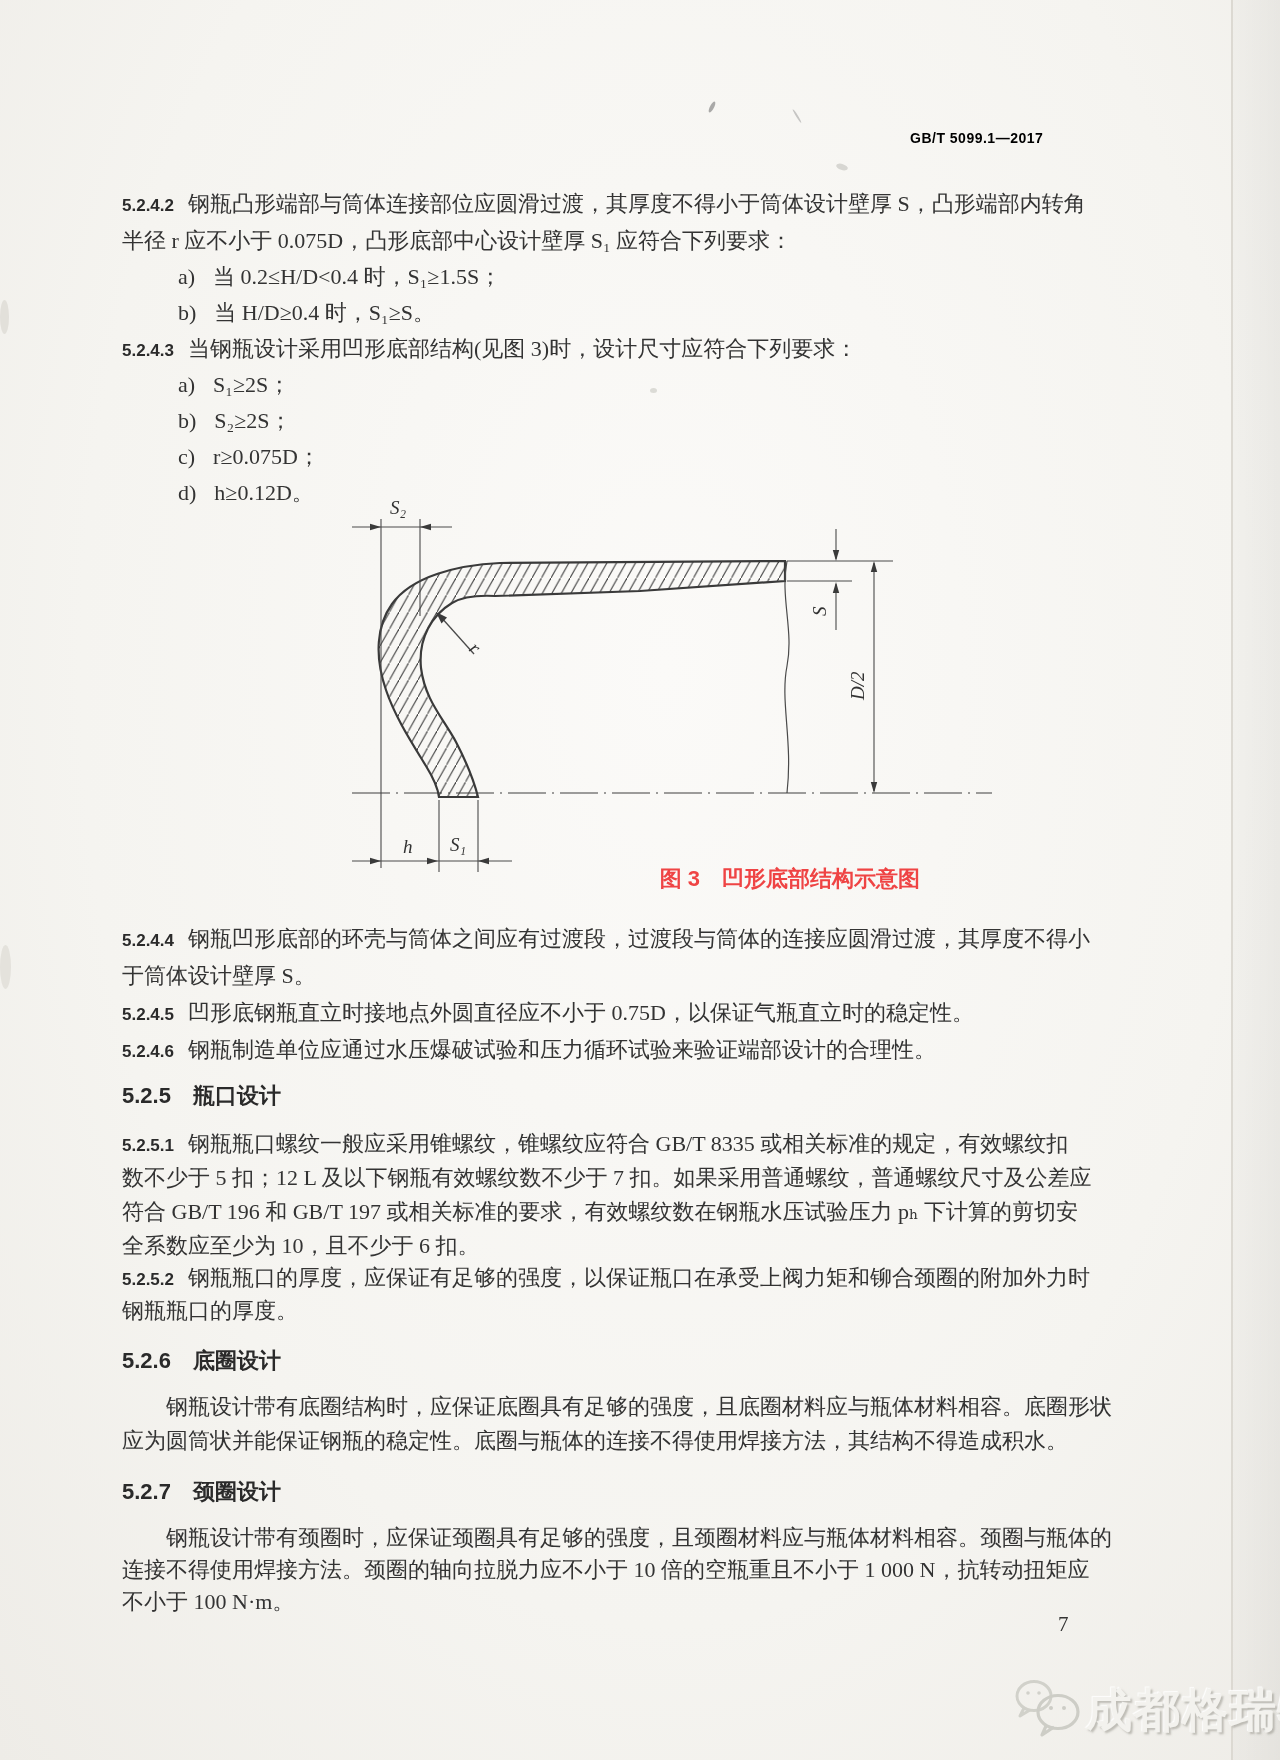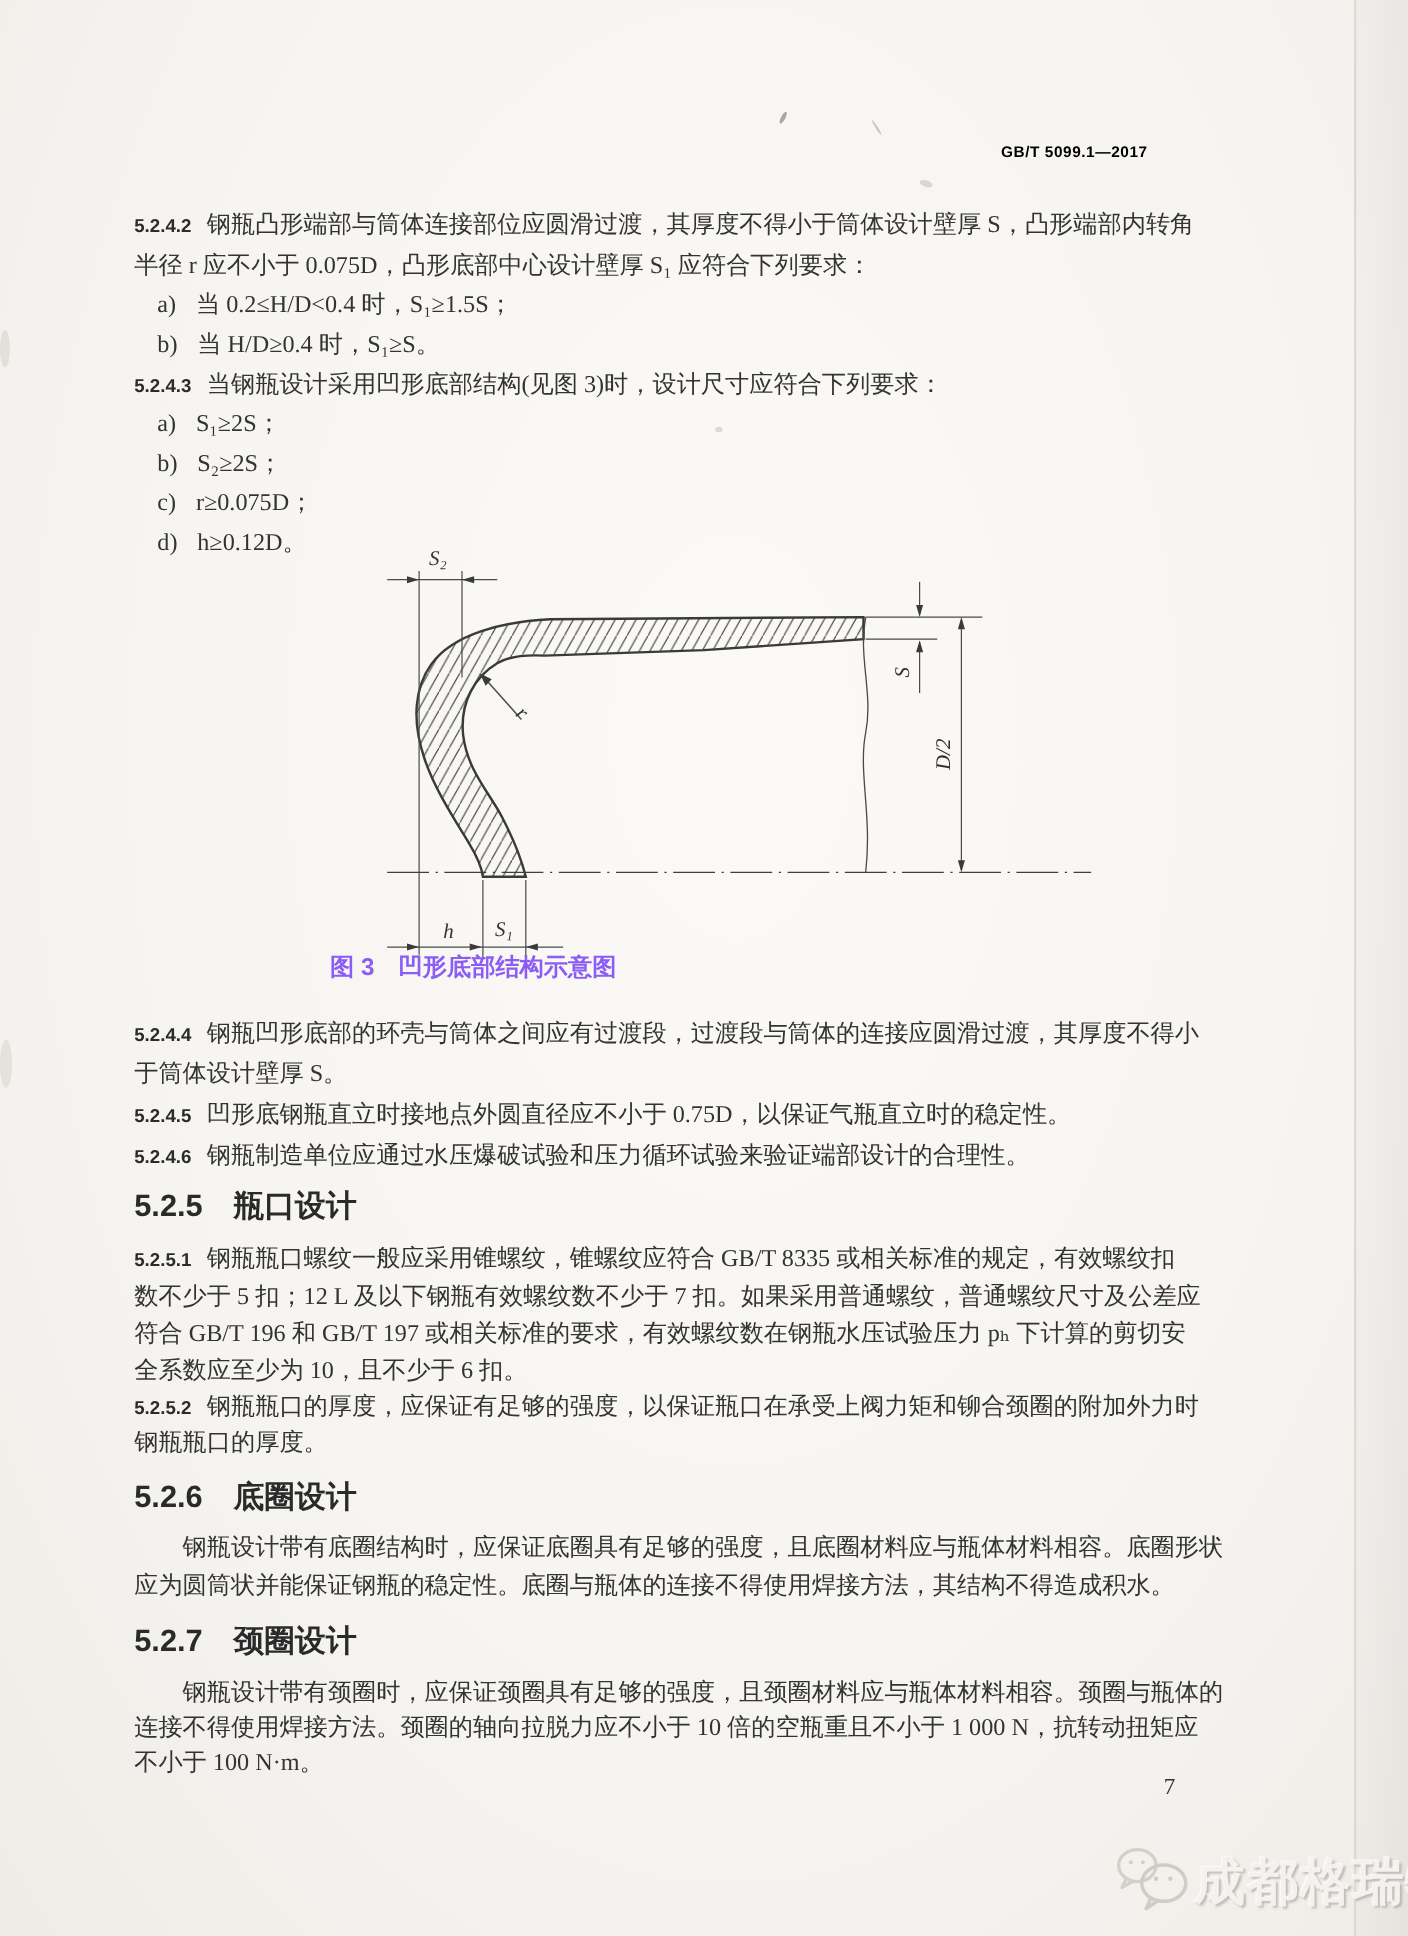--- a/index.html
+++ b/index.html
@@ -5,33 +5,33 @@
   html,body{margin:0;padding:0;}
   body{
     width:1280px;height:1760px;position:relative;overflow:hidden;
     background:
       radial-gradient(ellipse at 52% 38%, #fbfaf8 0%, #f5f4f0 62%, #eeece7 100%);
     font-family:"Liberation Serif","DejaVu Serif",serif;
     color:#2f2f2f;
   }
   .ln{position:absolute;left:122px;white-space:nowrap;font-size:22px;line-height:28px;color:#333;}
   .num{font-family:"Liberation Sans","DejaVu Sans",sans-serif;font-weight:bold;font-size:17px;margin-right:14px;color:#2b2b2b;}
-  .it{left:143px;}
+  .it{left:178px;}
   .ilb{margin-right:18px;}
   .ind{left:166px;text-align:center;}
-  .hd{font-family:"Liberation Sans","DejaVu Sans",sans-serif;font-weight:bold;font-size:28px;color:#2a2a2a;}
+  .hd{font-family:"Liberation Sans","DejaVu Sans",sans-serif;font-weight:bold;font-size:22px;color:#2a2a2a;}
   .header-code{
     position:absolute;left:910px;top:130px;
     font-family:"Liberation Sans","DejaVu Sans",sans-serif;
     font-weight:bold;font-size:14px;letter-spacing:0.5px;color:#000000;
   }
   .caption{
-    position:absolute;left:300px;top:864px;width:620px;text-align:left;
+    position:absolute;left:300px;top:864px;width:620px;text-align:right;
     font-family:"Liberation Sans","DejaVu Sans",sans-serif;
-    font-weight:bold;font-size:22px;color:#8b5cf6;white-space:nowrap;
+    font-weight:bold;font-size:22px;color:#ef4444;white-space:nowrap;
   }
   .pagenum{position:absolute;left:1058px;top:1612px;font-size:21px;color:#333;}
   .watermark-text{
     position:absolute;left:1086px;top:1680px;
     font-family:"Liberation Sans","DejaVu Sans",sans-serif;
     font-weight:bold;font-size:46px;letter-spacing:2px;
     color:#f3f2ee;
     text-shadow:2px 2px 2px rgba(150,148,138,0.55), -1px -1px 1px rgba(255,255,255,0.9);
     white-space:nowrap;
   }

